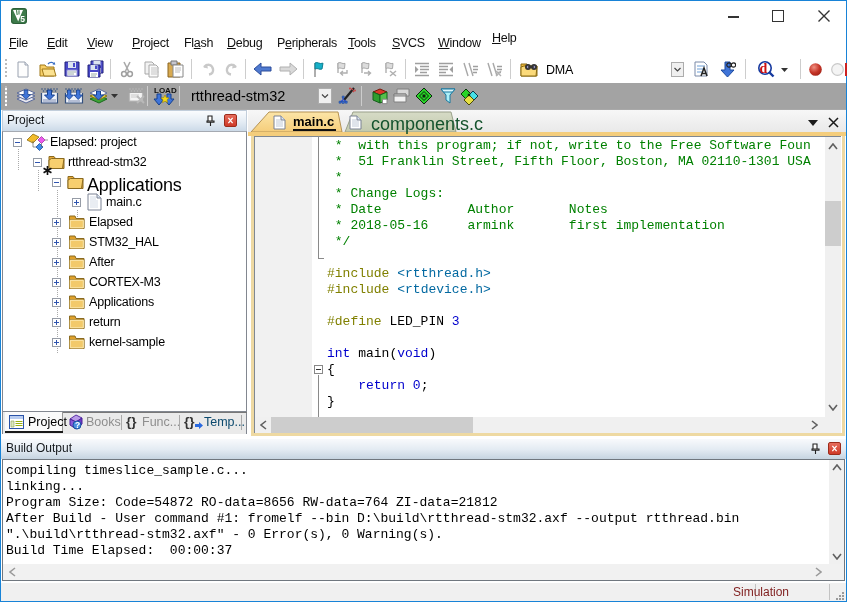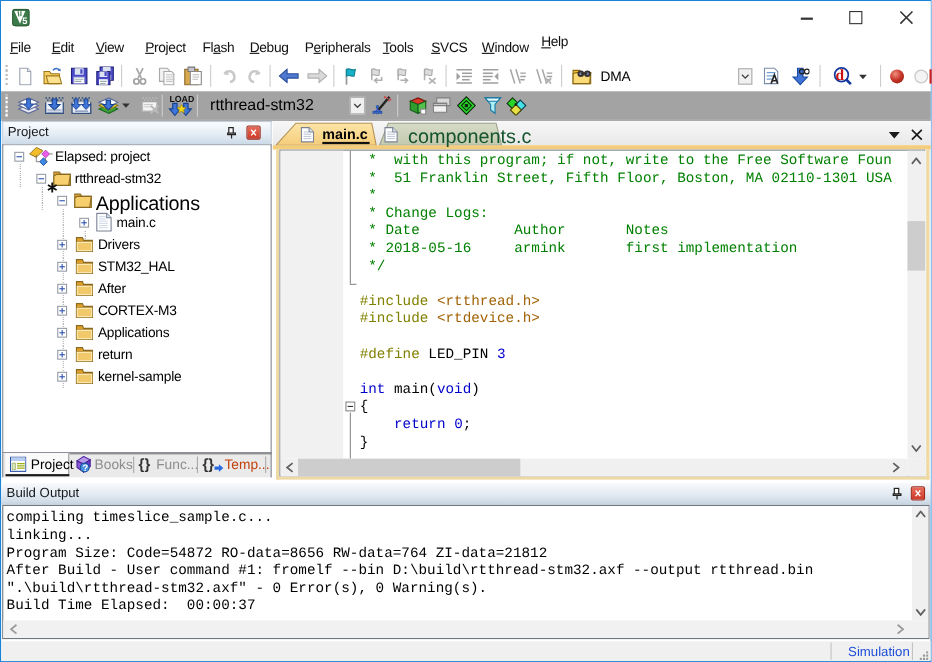--- a/index.html
+++ b/index.html
@@ -6,21 +6,21 @@
 .ab{position:absolute}
 #w{position:relative;width:847px;height:602px;background:#fff;border:1px solid #1883d7;border-bottom:2px solid #1883d7}
 .sep1{width:1px;height:20px;background:#cdcdcd;top:3px}
 .sep2{width:1px;height:20px;background:#cdcdcd;top:3px}
 .mono{font-family:"Liberation Mono",monospace;font-size:13px;white-space:pre}
 svg{display:block}
 .tx{white-space:pre}
 .ebox{position:absolute;width:9px;height:9px;background:#fff;border:1px solid #969ca6}
 .ebox .mn{position:absolute;left:1px;top:3px;width:5px;height:1px;background:#2f55b0}
 .ebox .pl{position:absolute;left:3px;top:1px;width:1px;height:5px;background:#2f55b0}
-.cg{color:#008000}.co{color:#808000}.cm{color:#a16207}.cb{color:#0000cd}
+.cg{color:#008000}.co{color:#808000}.cm{color:#0369a1}.cb{color:#0000cd}
 </style></head><body>
 <svg width="0" height="0" style="position:absolute">
     <defs>
       <g id="cfold">
         <path d="M1.5 2h5.5l1 2.5H16v10H1.5z" fill="#dfa029" stroke="#8a6a20"></path>
         <path d="M1.5 5.5h14.5v9H1.5z" fill="#f2c96a" stroke="#8a6a20" stroke-width="0.6"></path>
         <path d="M2.3 6.3h13v7.5h-13z" fill="none" stroke="#fbe8b0" stroke-width="1"></path>
       </g>
     </defs>
   </svg>
@@ -489,21 +489,21 @@
         </div>
 <div class="ab tx" style="left:103px;top:63px;font-size:12.5px;letter-spacing:-0.2px">main.c</div>
 
 <div class="ab ebox" style="left:49px;top:86px">
           <span class="mn"></span>
           <span class="pl"></span>
         </div>
 <svg class="ab" style="left:65px;top:82px" width="17" height="16" viewBox="0 0 17 16">
           <use href="#cfold"></use>
         </svg>
-<div class="ab tx" style="left:86px;top:83px;font-size:12.5px;letter-spacing:-0.2px">Drivers</div>
+<div class="ab tx" style="left:86px;top:83px;font-size:12.5px;letter-spacing:-0.2px">Elapsed</div>
 <div class="ab ebox" style="left:49px;top:106px">
           <span class="mn"></span>
           <span class="pl"></span>
         </div>
 <svg class="ab" style="left:65px;top:102px" width="17" height="16" viewBox="0 0 17 16">
           <use href="#cfold"></use>
         </svg>
 <div class="ab tx" style="left:86px;top:103px;font-size:12.5px;letter-spacing:-0.2px">STM32_HAL</div>
 <div class="ab ebox" style="left:49px;top:126px">
           <span class="mn"></span>
@@ -572,21 +572,21 @@
 <div class="ab" style="left:118px;top:3px;width:1px;height:15px;background:#aaa"></div>
 <div class="ab" style="left:123px;top:2px;font-size:13.5px;font-weight:bold;color:#333">{}</div>
 <div class="ab" style="left:139px;top:3px;font-size:12.5px;color:#8e8e8e">Func...</div>
 <div class="ab" style="left:176px;top:3px;width:1px;height:15px;background:#aaa"></div>
 <div class="ab" style="left:181px;top:2px;font-size:13.5px;font-weight:bold;color:#333">{}</div>
 <div class="ab" style="left:191px;top:8px">
           <svg width="10" height="10" viewBox="0 0 10 10">
             <path d="M1 4h4v-2l4 3.5-4 3.5v-2H1z" fill="#2a6ae0"></path>
           </svg>
         </div>
-<div class="ab" style="left:201px;top:3px;font-size:12.5px;color:#c2410c">Temp...</div>
+<div class="ab" style="left:201px;top:3px;font-size:12.5px;color:#0c4a6e">Temp...</div>
 <div class="ab" style="left:238px;top:3px;width:1px;height:15px;background:#aaa"></div>
 </div>
 </div>
 
 <div class="ab" id="editor" style="left:247px;top:109px;width:598px;height:329px;background:#fff">
 <div class="ab" style="left:0;top:0;width:598px;height:22px;background:linear-gradient(#f7f7f7,#e9e9e9)"></div>
 <div class="ab" style="left:0;top:22px;width:598px;height:4px;background:#f4cd7c"></div>
 <svg class="ab" style="left:0;top:0" width="598" height="22" viewBox="0 0 598 22">
         <path d="M3 22 L21 2 L90 2 L94 22 Z" fill="url(#tg1)" stroke="#b49254" stroke-width="1"></path>
         <path d="M97 22 L105 2 L203 2 L208 22 Z" fill="url(#tg2)" stroke="#9aa08a" stroke-width="1"></path>
@@ -718,21 +718,21 @@
 <svg class="ab" style="left:812px;top:3px" width="7" height="10" viewBox="0 0 7 10">
             <path d="M1 1l5 4-5 4" fill="none" stroke="#9a9a9a" stroke-width="1.6"></path>
           </svg>
 </div>
 </div>
 </div>
 
 <div class="ab" id="sbar" style="left:0;top:582px;width:845px;height:18px;background:#f0f0f0">
 <div class="ab" style="left:754px;top:1px;width:1px;height:16px;background:#c3c3c3"></div>
 <div class="ab" style="left:828px;top:1px;width:1px;height:16px;background:#c3c3c3"></div>
-<div class="ab" style="left:770px;top:2px;font-size:12px;color:#1d4ed8">Simulation</div>
+<div class="ab" style="left:732px;top:2px;font-size:12px;color:#7f1d1d">Simulation</div>
 <svg class="ab" style="left:835px;top:9px" width="8" height="8" viewBox="0 0 8 8">
         <g fill="#9a9a9a">
           <rect x="6" y="0" width="2" height="2"></rect>
           <rect x="6" y="3" width="2" height="2"></rect>
           <rect x="6" y="6" width="2" height="2"></rect>
           <rect x="3" y="3" width="2" height="2"></rect>
           <rect x="3" y="6" width="2" height="2"></rect>
           <rect x="0" y="6" width="2" height="2"></rect>
         </g>
       </svg>

